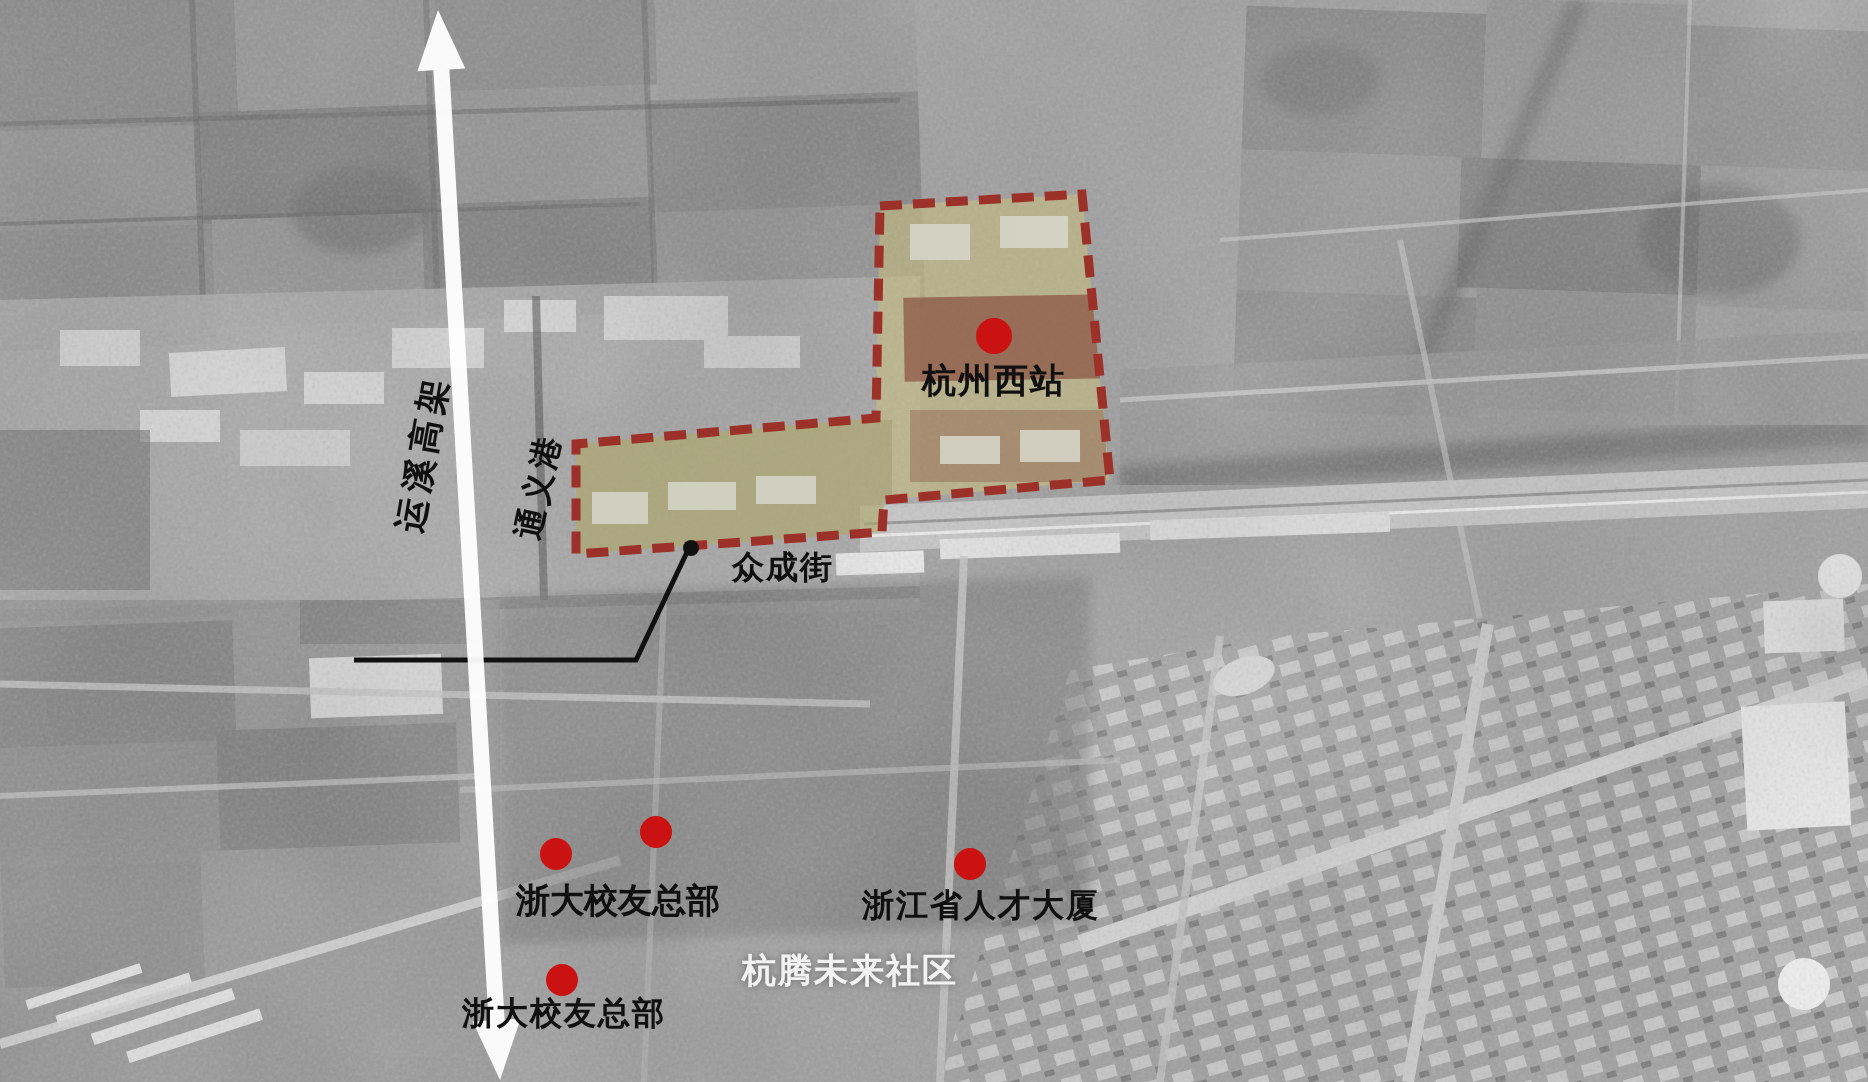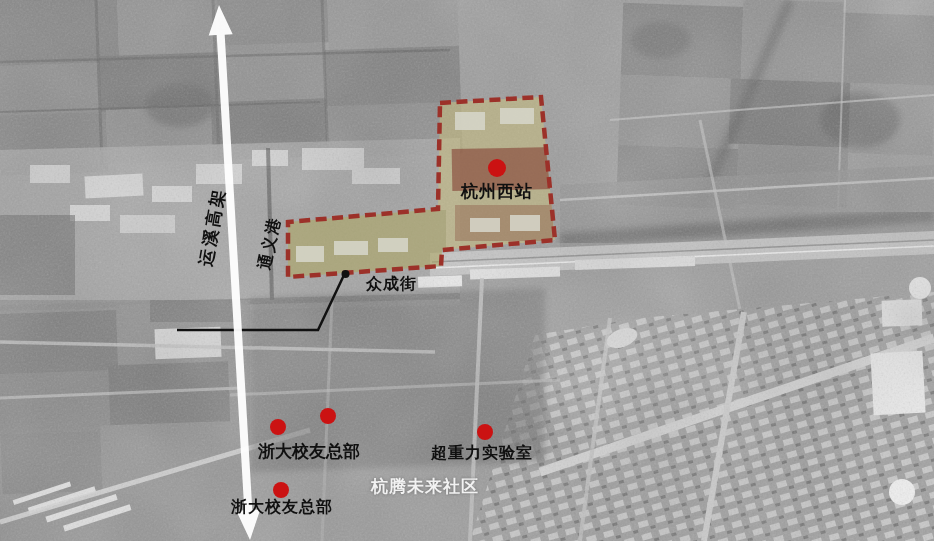--- a/index.html
+++ b/index.html
@@ -198,18 +198,18 @@
 
   <div class="dot dot-lg" style="left: 497px; top: 168px;"></div>
   <div class="dot" style="left: 278px; top: 427px;"></div>
   <div class="dot" style="left: 328px; top: 416px;"></div>
   <div class="dot" style="left: 485px; top: 432px;"></div>
   <div class="dot" style="left: 281px; top: 490px;"></div>
 
   <div class="lbl lbl-station">杭州西站</div>
   <div class="lbl lbl-street">众成街</div>
   <div class="lbl lbl-poi1">浙大校友总部</div>
-  <div class="lbl lbl-poi2">超重力实验室</div>
+  <div class="lbl lbl-poi2">浙江省人才大厦</div>
   <div class="lbl lbl-poi3">浙大校友总部</div>
   <div class="lbl lbl-community">杭腾未来社区</div>
   <div class="lbl lbl-expressway">运溪高架</div>
   <div class="lbl lbl-canal">通义港</div>
 </div>
 
 </body></html>

